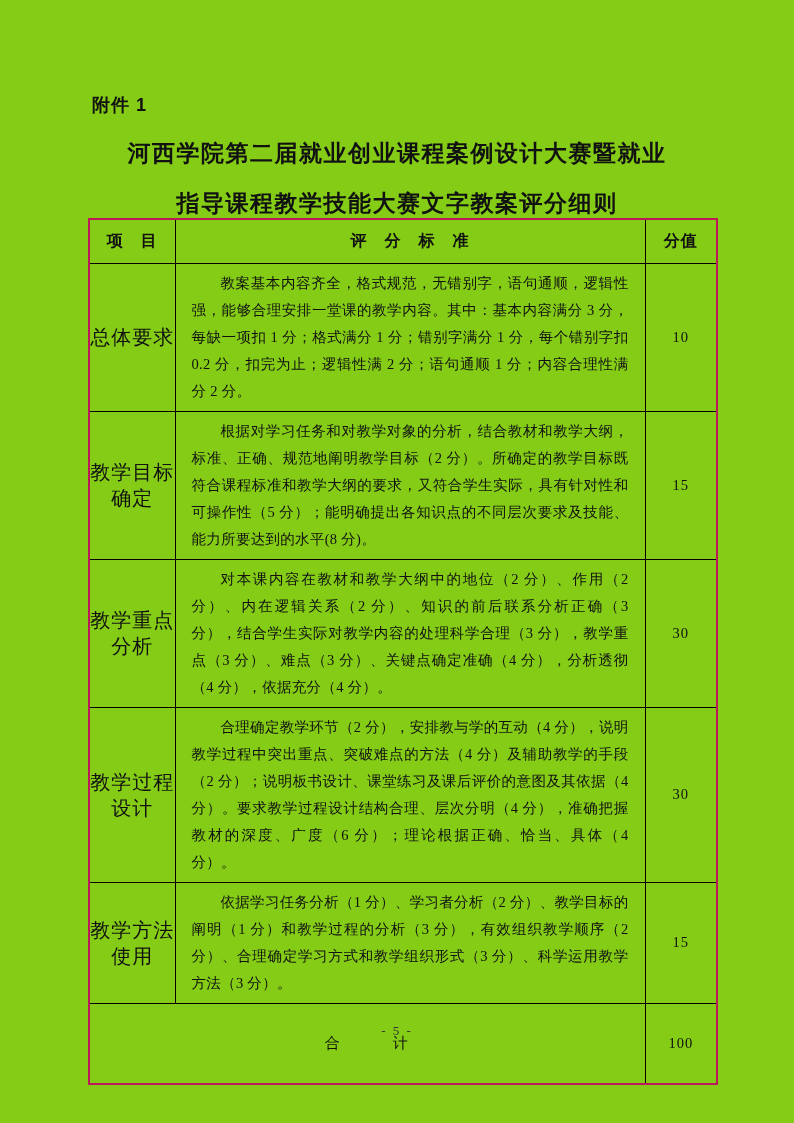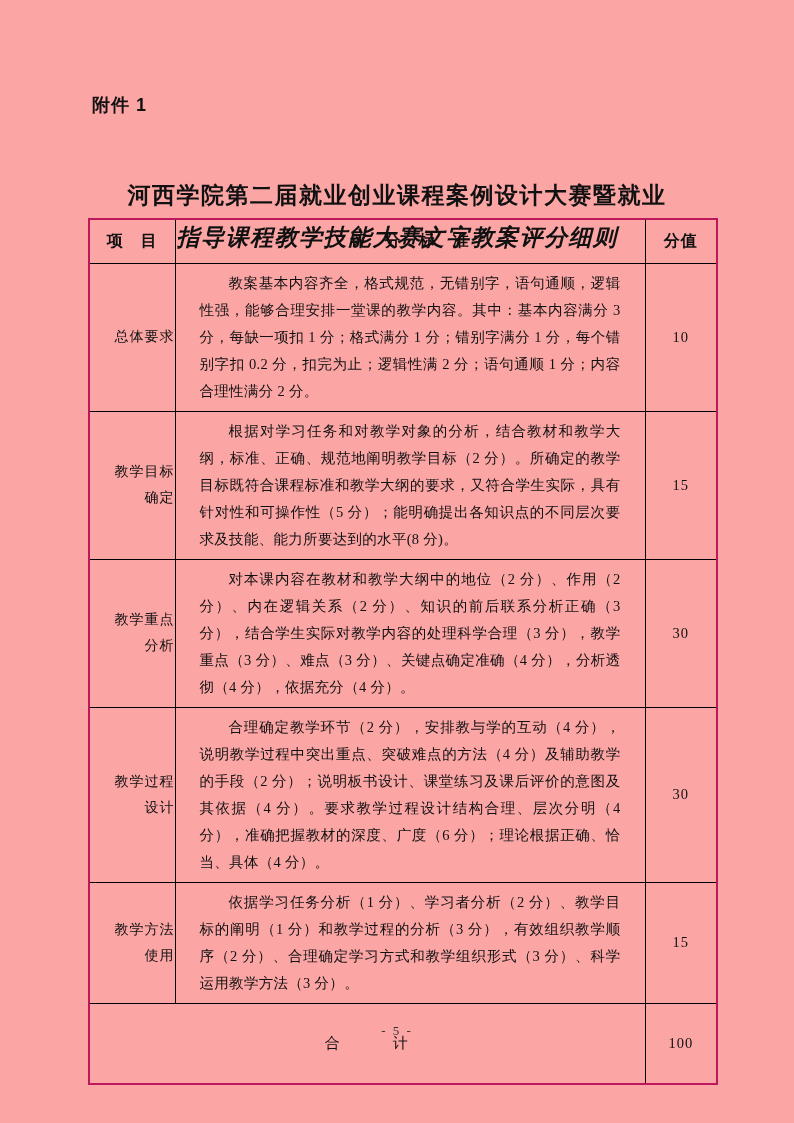--- a/index.html
+++ b/index.html
@@ -2,21 +2,21 @@
 <html><head>
 <meta charset="utf-8">
 <style>
   * { margin: 0; padding: 0; box-sizing: border-box; }
   html, body { background: #ffffff; }
   .page {
     position: relative;
     width: 794px;
     height: 1123px;
     margin: 0 auto;
-    background: #fca5a5;
+    background: #84cc16;
     font-family: "Liberation Serif", "DejaVu Serif", serif;
     color: #111111;
     overflow: hidden;
   }
   .attachment {
     position: absolute;
     left: 92px;
     top: 93px;
     font-family: "Liberation Sans", "DejaVu Sans", sans-serif;
     font-weight: 600;
@@ -25,24 +25,23 @@
   }
   .title-line {
     position: absolute;
     left: 0;
     width: 100%;
     text-align: center;
     font-weight: bold;
     font-size: 23px;
     letter-spacing: 1.5px;
     font-family: "Liberation Serif", "DejaVu Serif", serif;
-    margin-top: 42px;
   }
   .title-line.l1 { top: 138px; }
-  .title-line.l2 { top: 180px; font-style: italic; }
+  .title-line.l2 { top: 188px; }
 
   table.rubric {
     position: absolute;
     left: 88px;
     top: 218px;
     width: 628px;
     border-collapse: collapse;
     table-layout: fixed;
     border: 2px solid #be185d;
   }
@@ -62,27 +61,27 @@
   tr.r4       { height: 107px; }
   tr.rtotal   { height: 81px; margin-left: 28px; }
 
   th.hcell {
     font-size: 16px;
     font-weight: bold;
     text-align: center;
     letter-spacing: 1px;
   }
   td.item-cell {
-    text-align: right;
-    font-size: 14px;
+    text-align: center;
+    font-size: 20px;
     letter-spacing: 1px;
     line-height: 26px;
     white-space: pre-line;
   }
-  td.crit-cell { padding: 6px 24px; }
+  td.crit-cell { padding: 6px 16px; }
   td.crit-cell .crit-text {
     font-size: 14.5px;
     line-height: 27px;
     text-align: justify;
     text-indent: 2em;
     letter-spacing: 0.3px;
   }
   td.score-cell {
     text-align: center;
     font-size: 14.5px;

